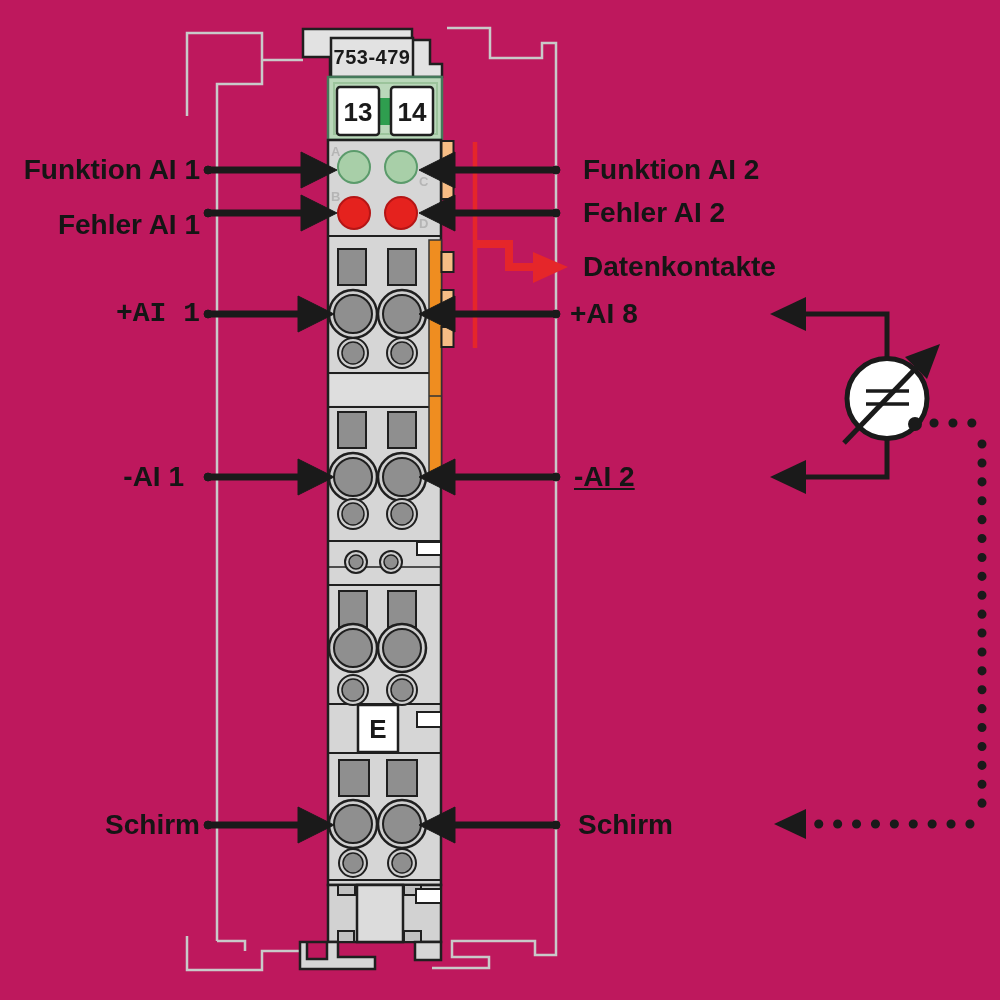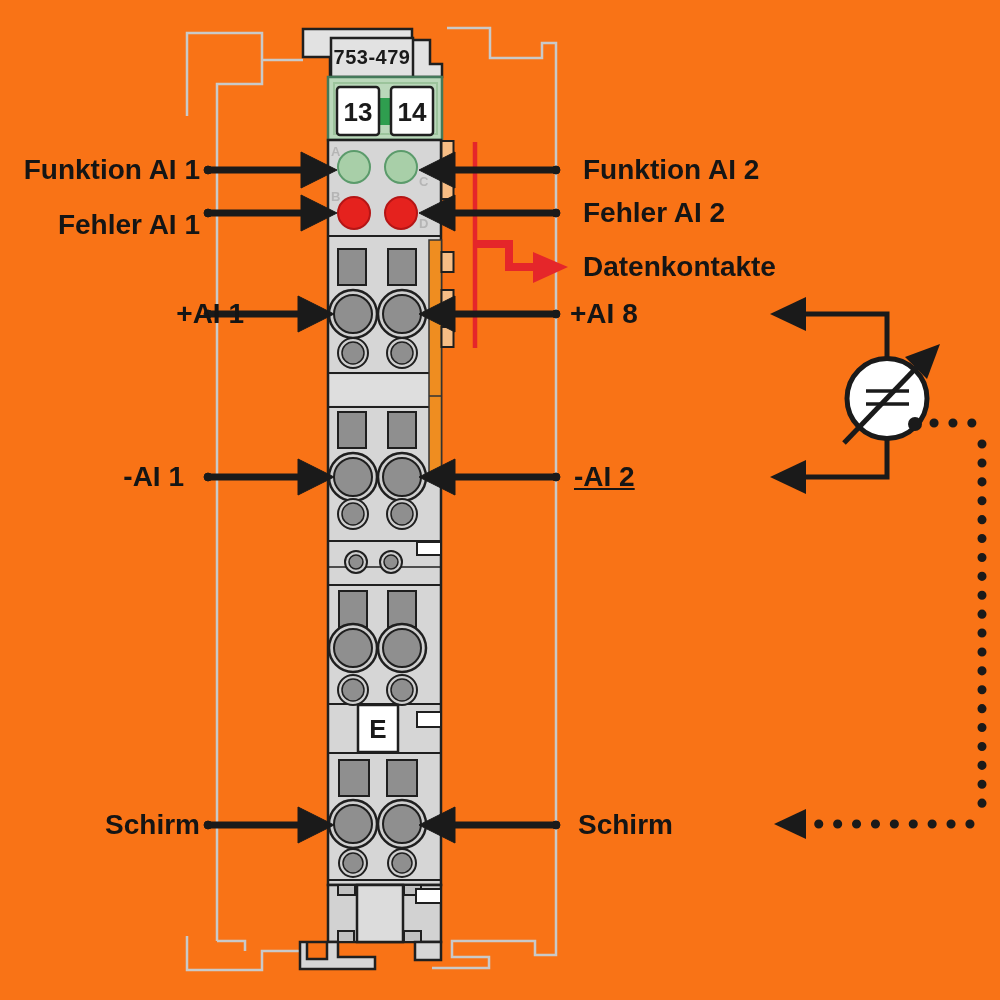--- a/index.html
+++ b/index.html
@@ -1,16 +1,16 @@
 <!DOCTYPE html>
 <html><head>
 <meta charset="utf-8">
 <style>
   html,body{margin:0;padding:0;background:#ffffff;}
-  .canvas{position:relative;width:1000px;height:1000px;background:#f97316;overflow:hidden;
+  .canvas{position:relative;width:1000px;height:1000px;background:#be185d;overflow:hidden;
           font-family:"Liberation Sans","DejaVu Sans",sans-serif;}
   .canvas svg{position:absolute;left:0;top:0;}
   .lbl{position:absolute;font-weight:bold;font-size:28px;line-height:34px;color:#151515;white-space:nowrap;}
   .lbl-r{text-align:right;}
   svg text{font-family:"Liberation Sans","DejaVu Sans",sans-serif;font-weight:bold;fill:#1a1a1a;}
   svg text.marker{fill:#b5b5b5;font-size:13px;}
 </style>
 </head>
 <body>
 
@@ -254,21 +254,21 @@
   </g>
 
   <g>
     <path d="M934,423 H974 M982,444 V814 M970,824 H812" fill="none" stroke="#1a1a1a" stroke-width="9" stroke-linecap="round" stroke-dasharray="0.1 18.8"></path>
     <polygon points="774,824 806,809 806,839" fill="#1a1a1a"></polygon>
   </g>
 </svg>
 
 <div class="lbl lbl-r" style="right:800px;top:153px;">Funktion AI 1</div>
 <div class="lbl lbl-r" style="right:800px;top:208px;">Fehler AI 1</div>
-<div class="lbl lbl-r" style="right:756px;top:297px;">+AI 1</div>
+<div class="lbl lbl-r" style="right:800px;top:297px;font-family:Liberation Mono, monospace;">+AI 1</div>
 <div class="lbl lbl-r" style="right:816px;top:460px;">-AI 1</div>
 <div class="lbl lbl-r" style="right:800px;top:808px;">Schirm</div>
 
 <div class="lbl" style="left:583px;top:153px;">Funktion AI 2</div>
 <div class="lbl" style="left:583px;top:196px;">Fehler AI 2</div>
 <div class="lbl" style="left:583px;top:250px;">Datenkontakte</div>
 <div class="lbl" style="left:570px;top:297px;">+AI 8</div>
 <div class="lbl" style="left:574px;top:460px;text-decoration:underline;">-AI 2</div>
 <div class="lbl" style="left:578px;top:808px;">Schirm</div>
 

